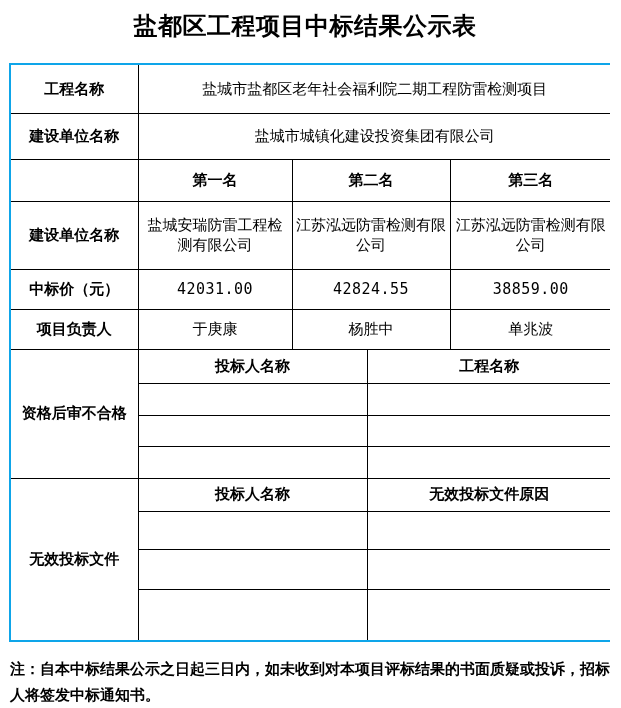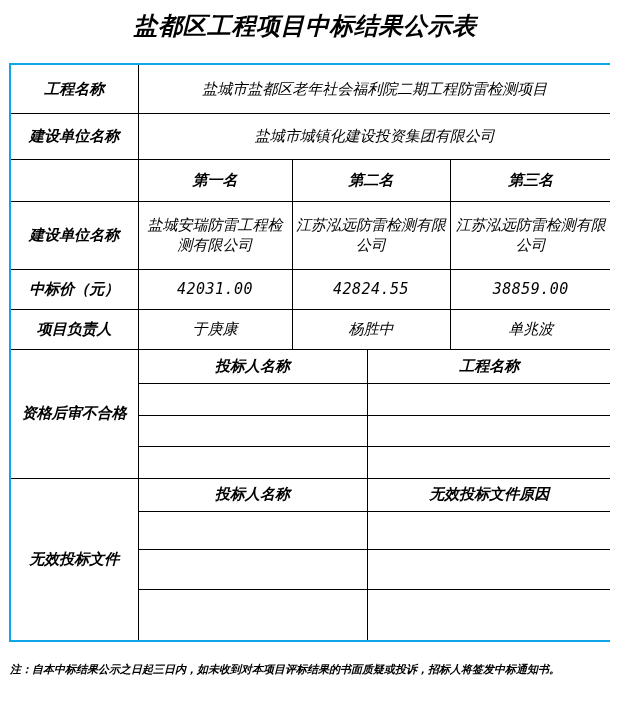--- a/index.html
+++ b/index.html
@@ -3,21 +3,20 @@
 <meta charset="utf-8">
 <style>
   html,body { margin:0; padding:0; background:#ffffff; }
   .page {
     position:relative;
     width:610px; height:708px;
     background:#ffffff;
     color:#000;
     font-family:"Liberation Sans","DejaVu Sans",sans-serif;
     overflow:hidden;
-    font-style:italic;
   }
   .title {
     margin:0;
     padding-top:13px;
     text-align:center;
     font-size:24px;
     font-weight:700;
     line-height:26px;
     letter-spacing:0.5px;
   }
@@ -46,21 +45,21 @@
     letter-spacing:0.5px;
   }
   tr.h49{height:49px} tr.h46{height:46px} tr.h42{height:42px} tr.h68{height:68px}
   tr.h40{height:40px} tr.h34{height:34px} tr.h32{height:32px} tr.h31{height:31px}
   tr.h33{height:33px} tr.h38{height:38px} tr.h52{height:52px}
   .note {
     position:absolute;
     left:10px; top:656px;
     width:600px;
     margin:0;
-    font-size:11px;
+    font-size:15px;
     font-weight:700;
     line-height:26px;
     text-align:left;
   }
 </style>
 </head>
 <body>
 
 <div class="page">
 

